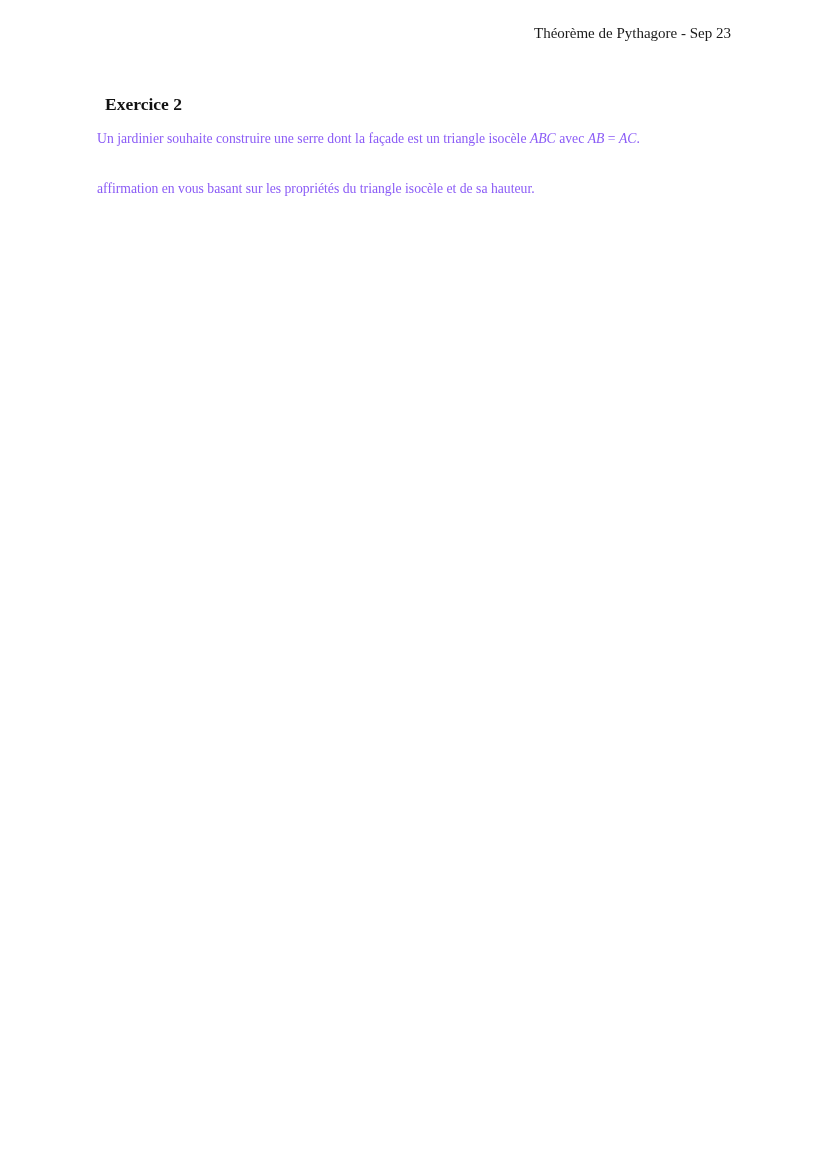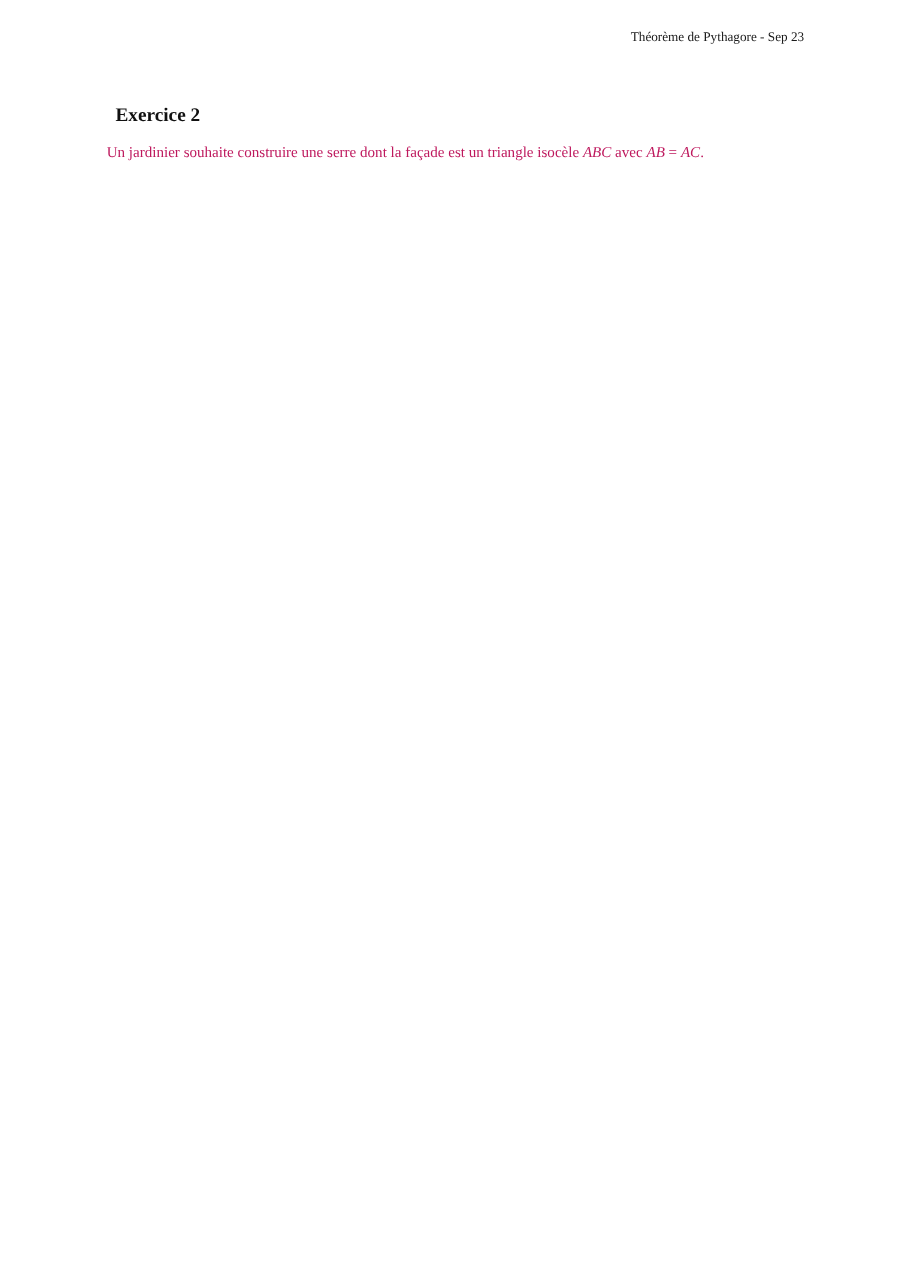--- a/index.html
+++ b/index.html
@@ -13,41 +13,41 @@
     height: 1171px;
     background: #ffffff;
     font-family: "Liberation Serif", serif;
     color: #1a1a1a;
     overflow: hidden;
   }
   .page-header {
     position: absolute;
     top: 25px;
     right: 97px;
-    font-size: 12px;
+    font-size: 15px;
     line-height: 16px;
     text-align: right;
     color: #1a1a1a;
   }
   .exercise-title {
     position: absolute;
     top: 93px;
     left: 105px;
     font-size: 17.5px;
     font-weight: bold;
     line-height: 22px;
     color: #111111;
   }
   .text-block {
     position: absolute;
     left: 97px;
     right: 98px;
     font-size: 13.7px;
     line-height: 20px;
-    color: #be185d;
+    color: #8b5cf6;
   }
   .intro-block { top: 129px; }
   .questions-block { top: 179px; }
   .text-line {
     white-space: nowrap;
   }
   .math {
     font-style: italic;
   }
   .page-footer {
@@ -68,16 +68,17 @@
 
   <div class="page-header">Théorème de Pythagore - Sep 23</div>
 
   <div class="exercise-title">Exercice 2</div>
 
   <div class="text-block intro-block">
     <div class="text-line"><span>Un jardinier souhaite construire une serre dont la façade est un triangle isocèle </span><span class="math">ABC</span><span> avec </span><span class="math">AB</span><span> = </span><span class="math">AC</span><span>.</span></div>
   </div>
 
   <div class="text-block questions-block">
+    <div class="text-line"><span>affirmation en vous basant sur les propriétés du triangle isocèle et de sa hauteur.</span></div>
   </div>
 
 
 </div>
 
 </body></html>

